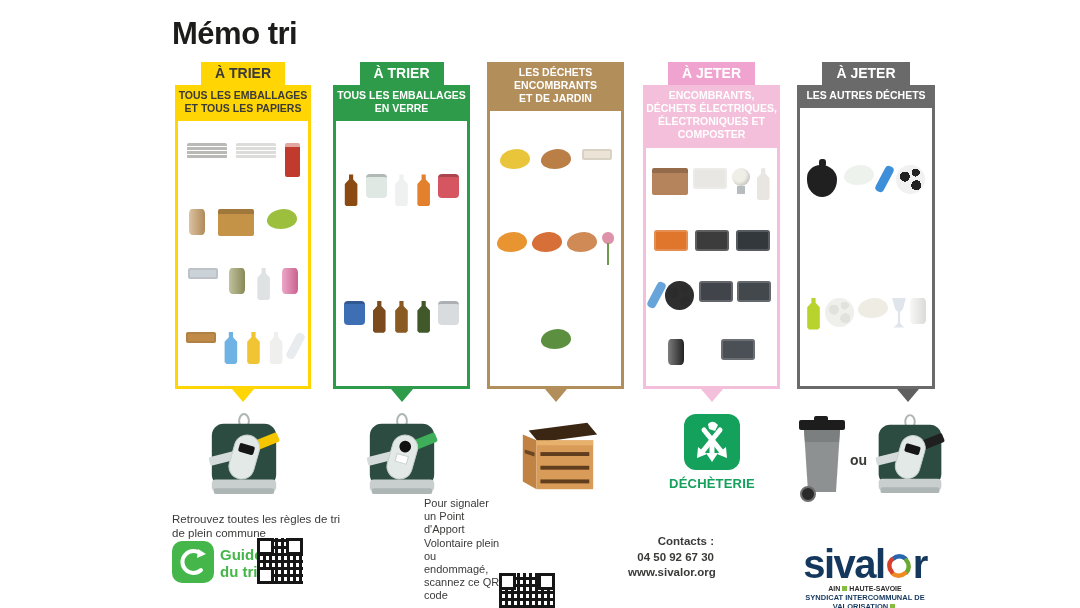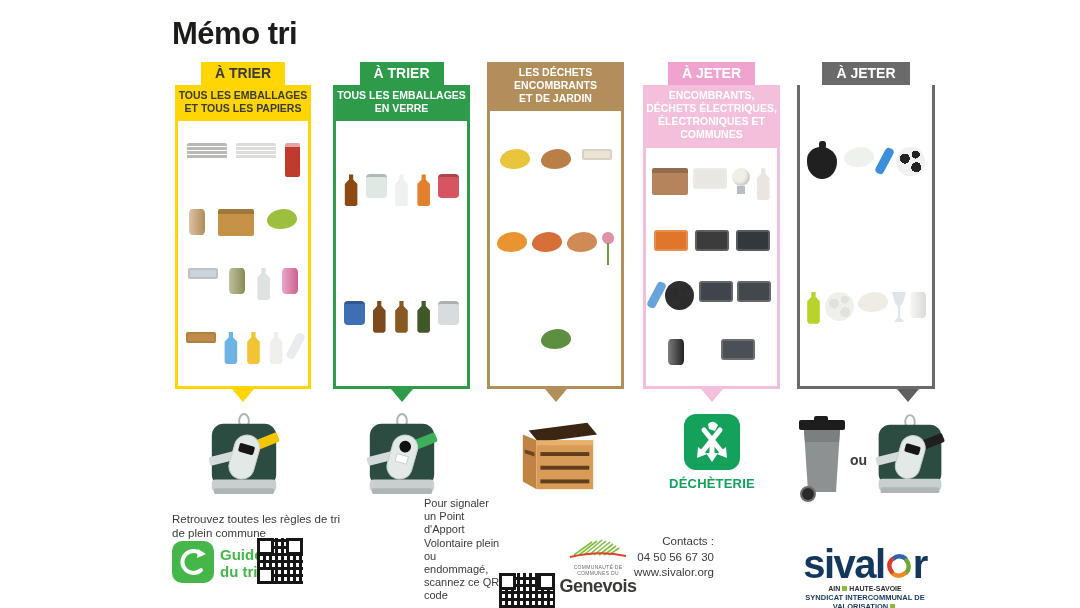--- a/index.html
+++ b/index.html
@@ -89,21 +89,21 @@
   .qr i:nth-child(1){left:0;top:0;}
   .qr i:nth-child(2){right:0;top:0;}
   .qr i:nth-child(3){left:0;bottom:0;}
   #qr-guide{left:257px;top:538px;width:46px;height:46px;}
   #citeo{left:309px;top:550px;font-size:29px;font-weight:700;letter-spacing:4px;color:#1d1d1b;}
   #pav-note{left:424px;top:497px;width:76px;font-size:11px;line-height:1.2;color:#3a3a39;}
   #qr-pav{left:499px;top:527px;width:56px;height:56px;}
   #genevois{left:558px;top:533px;width:80px;text-align:center;}
   #genevois .sup{font-size:5px;letter-spacing:.3px;color:#6a6a68;margin-top:1px;}
   #genevois .name{font-size:18px;font-weight:700;color:#3a3a39;letter-spacing:-0.5px;}
-  #contacts{left:628px;top:534px;width:86px;text-align:right;font-size:11.5px;font-weight:400;line-height:1.35;}
+  #contacts{left:628px;top:534px;width:86px;text-align:right;font-size:11.5px;font-weight:700;line-height:1.35;}
   #sivalor{left:785px;top:544px;width:160px;text-align:center;}
   #sivalor .word{font-size:40px;font-weight:700;color:var(--sivalor-navy);letter-spacing:-1.5px;
                  display:flex;align-items:center;justify-content:center;line-height:1;}
   #sivalor .region{font-size:7px;font-weight:700;color:#2b2b2a;margin-top:1px;}
   #sivalor .desc{font-size:7.5px;font-weight:700;color:var(--sivalor-navy);margin-top:1px;}
   .gsq{display:inline-block;width:5px;height:5px;background:var(--genevois-green);margin:0 2px 1px;vertical-align:middle;}
 </style>
 </head>
 <body>
 
@@ -162,41 +162,42 @@
         <div class="item s-blob" title="food-scraps" style="--c: #d76f38;"></div>
         <div class="item s-blob" title="eggshells" style="--c: #cf8a55;"></div>
         <div class="item s-flower" title="faded-rose" style="--c: #dd92a8; --c2: #6f9a4a;"></div>
         <div class="item s-blob" title="garden-clippings" style="--c: #5c9040;"></div>
       </div>
     <div class="arrow"></div>
   </div>
 
   <div class="col c4">
     <div class="tab">À JETER</div>
-    <div class="sub"><span>ENCOMBRANTS,</span><br><span>DÉCHETS ÉLECTRIQUES,</span><br><span>ÉLECTRONIQUES ET</span><br><span>COMMUNES</span></div>
+    <div class="sub"><span>ENCOMBRANTS,</span><br><span>DÉCHETS ÉLECTRIQUES,</span><br><span>ÉLECTRONIQUES ET</span><br><span>COMPOSTER</span></div>
     <div class="body">
         <div class="item s-box" title="cardboard-box" style="--c: #b5835c;"></div>
         <div class="item s-device" title="microwave" style="--c: #e9e7e3;"></div>
         <div class="item s-bulb" title="light-bulbs" style="--c: #efeee7;"></div>
         <div class="item s-bottle" title="chemical-bottles" style="--c: #e9e6e1;"></div>
         <div class="item s-device" title="toy-car" style="--c: #e0762b;"></div>
         <div class="item s-device" title="remote-control" style="--c: #3c3c3c;"></div>
         <div class="item s-device" title="laptop" style="--c: #33383c;"></div>
         <div class="item s-tube" title="electric-toothbrush" style="--c: #66a4da;"></div>
         <div class="item s-ball" title="headphones" style="--c: #2e2e2e;"></div>
         <div class="item s-device" title="smartphone" style="--c: #41454b;"></div>
         <div class="item s-device" title="power-bank" style="--c: #43484d;"></div>
         <div class="item s-can" title="batteries" style="--c: #262626;"></div>
         <div class="item s-device" title="charger" style="--c: #4b5056;"></div>
       </div>
     <div class="arrow"></div>
   </div>
 
   <div class="col c5">
     <div class="tab">À JETER</div>
+    <div class="sub"><span>LES AUTRES DÉCHETS</span></div>
     <div class="body">
         <div class="item s-bag" title="garbage-bag" style="--c: #202020;"></div>
         <div class="item s-blob" title="diaper" style="--c: #eef2ed;"></div>
         <div class="item s-tube" title="toothbrush" style="--c: #3d8fd9;"></div>
         <div class="item s-ball" title="soccer-ball" style="--c: #f1f1f1; --c2: #222222;"></div>
         <div class="item s-bottle" title="sports-bottle" style="--c: #b8d32b;"></div>
         <div class="item s-ball" title="broken-plate" style="--c: #efefeb;"></div>
         <div class="item s-blob" title="broken-figurine" style="--c: #efece4;"></div>
         <div class="item s-glass" title="wine-glass" style="--c: #dfe5ea;"></div>
         <div class="item s-can" title="paper-towel-roll" style="--c: #f3f3f1;"></div>
@@ -299,41 +300,24 @@
     </div>
 
 
   <div class="abs" id="pav-note">Pour signaler un Point d'Apport Volontaire plein ou endommagé, scannez ce QR code</div>
 
   <div class="abs qr" id="qr-pav">
       <i></i>
       <i></i>
     </div>
 
-  <div class="abs" id="genevois">
-    <svg width="64" height="26" viewBox="0 0 64 26">
-      <g stroke="#84BD3F" stroke-width="1.6">
-        <path d="M8 22 L26 9"></path>
-          <path d="M13 22 L31 8"></path>
-          <path d="M18 22 L36 7"></path>
-        <path d="M23 22 L40 8"></path>
-          <path d="M28 22 L44 9"></path>
-          <path d="M33 22 L47 11"></path>
-        <path d="M38 22 L50 13"></path>
-          <path d="M43 22 L53 15"></path>
-      </g>
-      <path d="M4 24 Q34 17 60 23" stroke="#D9442B" stroke-width="1.8" fill="none"></path>
-    </svg>
-    <div class="sup">COMMUNAUTÉ DE COMMUNES DU</div>
-    <div class="name">Genevois</div>
-  </div>
 
   <div class="abs" id="contacts">
     <div>Contacts :</div>
-    <div>04 50 56 67 30</div>
+    <div>04 50 92 67 30</div>
     <div>www.sivalor.org</div>
   </div>
 
   <div class="abs" id="sivalor">
     <div class="word">
       <span>sival</span>
         <svg width="26" height="26" viewBox="0 0 32 32" style="margin:4px 1px 0;">
         <g fill="none" stroke-width="5.5" stroke-linecap="round">
           <path d="M9 7 A11 11 0 0 1 24 7" stroke="#2A66AE"></path>
           <path d="M25 9 A11 11 0 0 1 25 24" stroke="#6CA834"></path>

